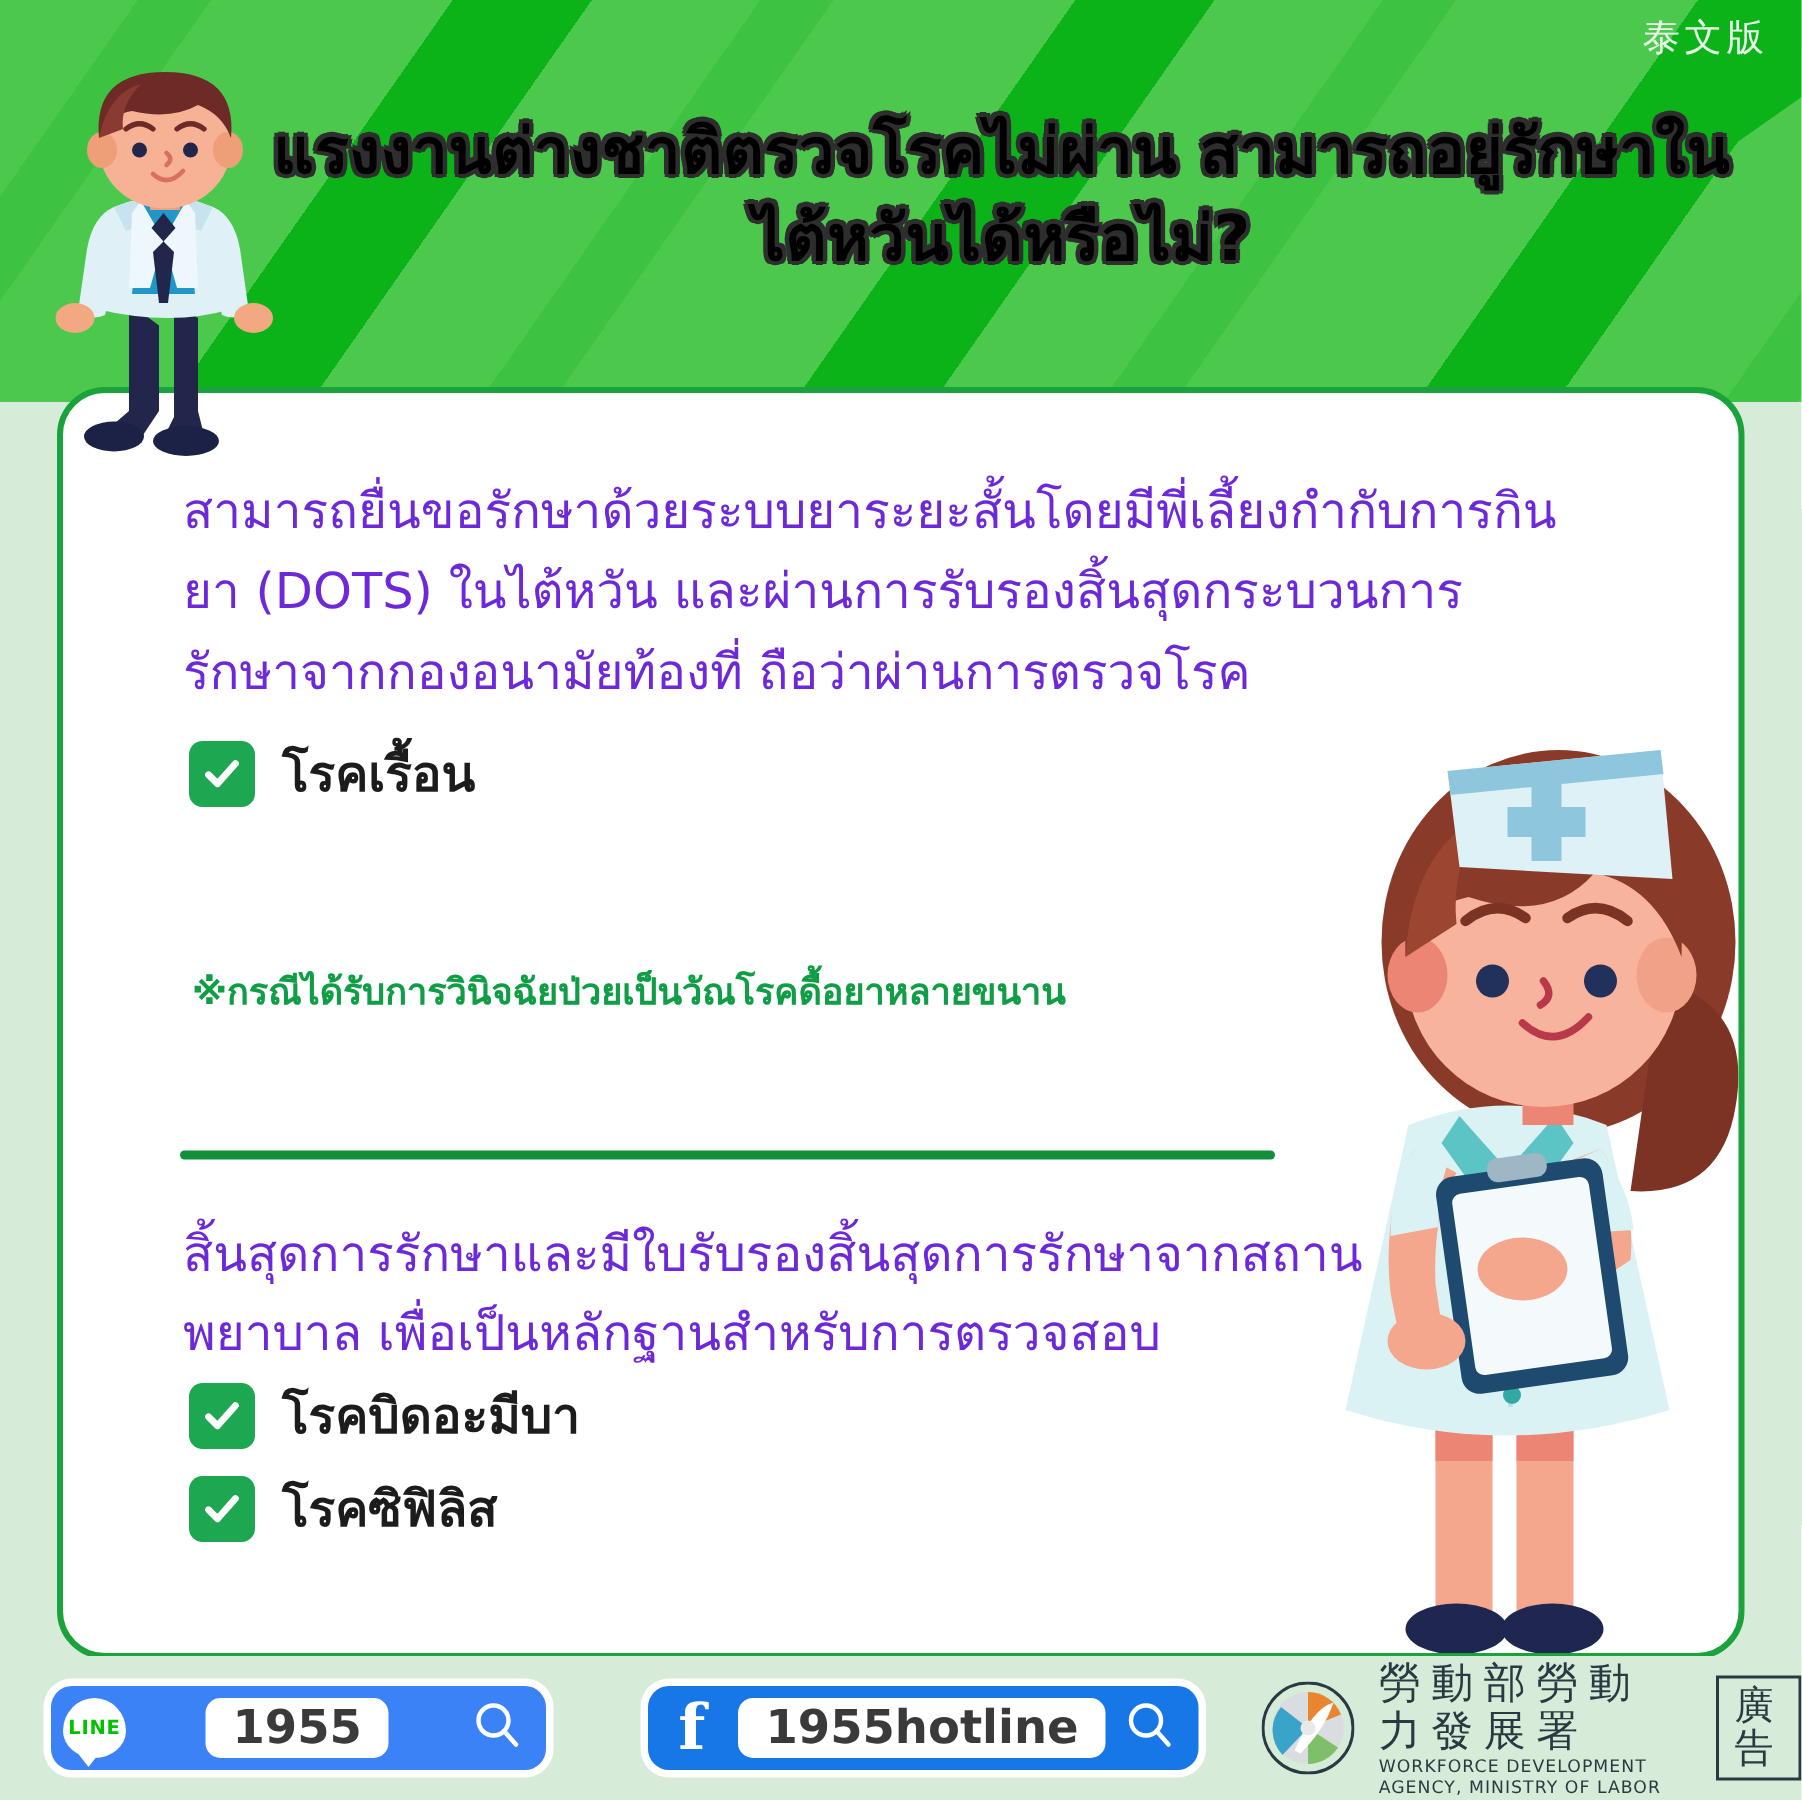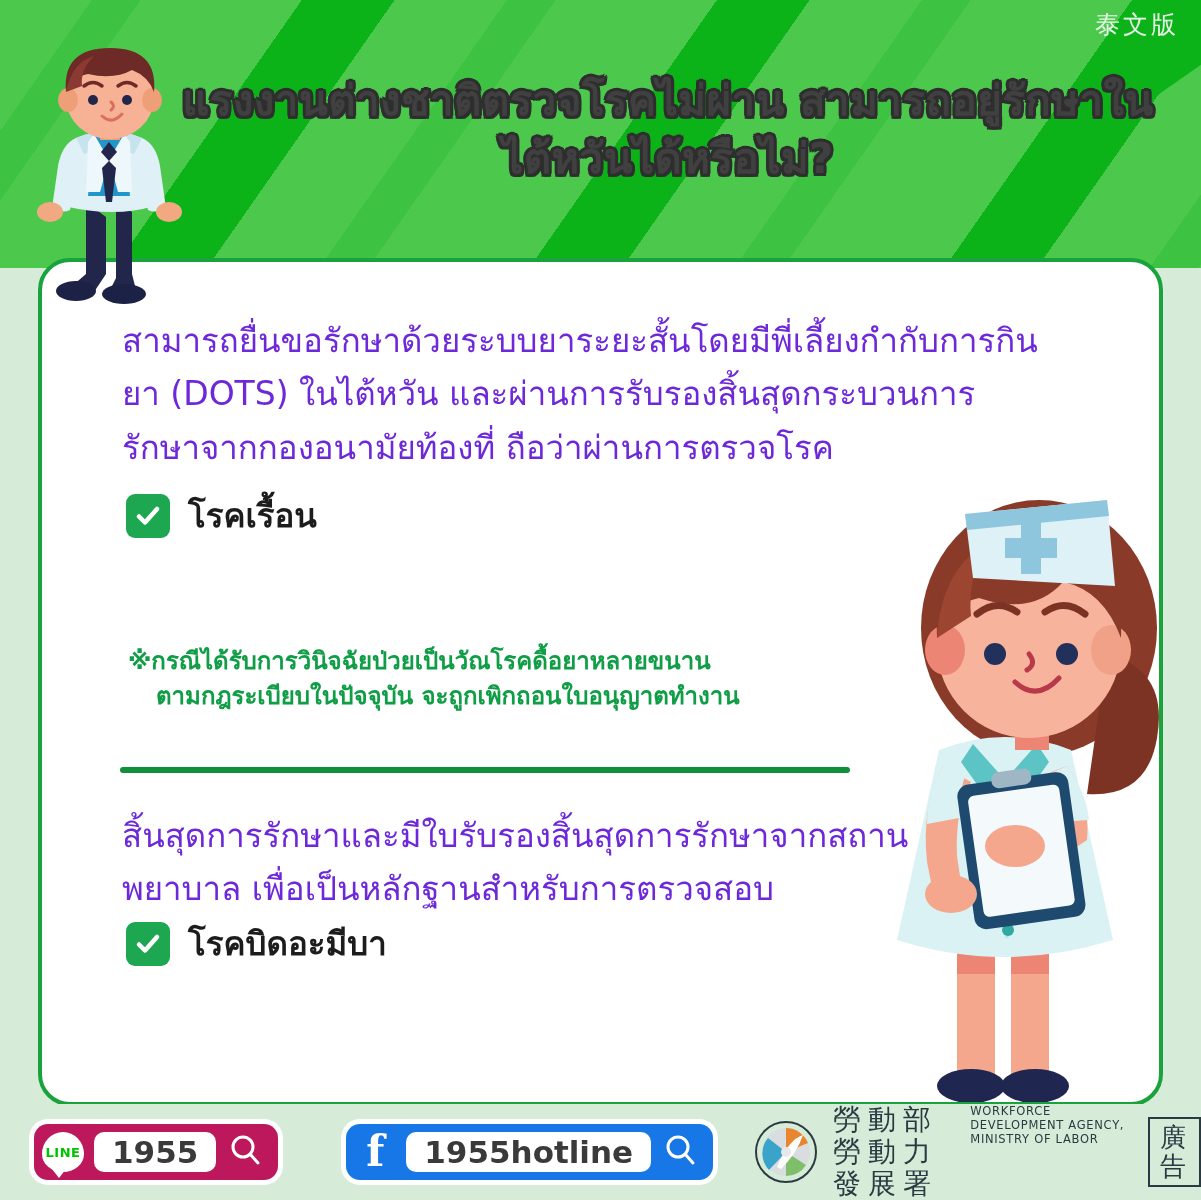--- a/index.html
+++ b/index.html
@@ -42,21 +42,21 @@
   .lang-tag {
     position: absolute; right: 22px; top: 8px;
     font-size: 25px; color: #e8f7e9; letter-spacing: 3px;
     z-index: 6; font-family: "DejaVu Sans", sans-serif;
   }
   .title-wrap {
     position: absolute; left: 168px; top: 72px;
     width: 1000px; text-align: center; z-index: 5;
   }
   .title-line {
-    font-size: 42px; font-weight: bold; color: #404040;
+    font-size: 42px; font-weight: bold; color: #000000;
     line-height: 1.38;
     text-shadow:
       -2.5px -2.5px 0 #2e2e2e,  2.5px -2.5px 0 #2e2e2e,
       -2.5px  2.5px 0 #2e2e2e,  2.5px  2.5px 0 #2e2e2e,
        0 -3px 0 #2e2e2e, 0 3px 0 #2e2e2e,
       -3px 0 0 #2e2e2e, 3px 0 0 #2e2e2e;
     letter-spacing: 0.5px;
   }
 
   
@@ -130,21 +130,21 @@
     width: 1201px; height: 96px;
     display: flex; align-items: center;
     background: #d6ecd8;
   }
   .badge {
     display: flex; align-items: center;
     border-radius: 14px;
     height: 56px; padding: 0 10px 0 8px;
     box-shadow: 0 0 0 5px #ffffff;
   }
-  .badge.line { background: #be185d; margin-left: 34px; }
+  .badge.line { background: #3b82f6; margin-left: 34px; gap: 43px; }
   .badge.fb   { background: #1877e6; margin-left: 68px; }
   .badge-field {
     background: #ffffff; border-radius: 10px;
     height: 40px; padding: 0 18px;
     display: flex; align-items: center;
     font-size: 31px; color: #3a3a3a; font-weight: bold;
     margin: 0 10px;
     font-family: "DejaVu Sans", sans-serif;
   }
   .line-bubble {
@@ -166,21 +166,21 @@
     display: flex; align-items: center; justify-content: center;
     color: #ffffff; font-size: 42px; font-weight: bold;
     font-family: "DejaVu Serif", serif; line-height: 1;
   }
   .search-ico { margin: 0 6px 0 2px; }
 
   .agency {
     display: flex; align-items: center; margin-left: 42px;
   }
   .agency-logo { flex: 0 0 auto; margin-right: 16px; }
-  .agency-text { display: flex; justify-content: center; }
+  .agency-text { display: flex; flex-direction: column; justify-content: center; }
   .agency-zh {
     font-size: 28px; color: #2b3a42; letter-spacing: 7px; line-height: 1.15;
     font-family: "DejaVu Sans", sans-serif;
   }
   .agency-en {
     font-size: 11.5px; color: #2b3a42; letter-spacing: 0.7px; font-weight: normal;
     font-family: "DejaVu Sans", sans-serif;
   }
   .ad-box {
     margin-left: 16px; border: 2px solid #2b3a42;
@@ -321,35 +321,42 @@
             <svg width="30" height="30" viewBox="0 0 30 30">
                 <path d="M6 15.5 L12 21.5 L24 8" stroke="#ffffff" stroke-width="4.5" fill="none" stroke-linecap="round" stroke-linejoin="round"></path>
               </svg>
           </span>
           <span class="check-label">โรคเรื้อน</span>
         </div>
       </div>
 
       <div class="note">
         <span class="note-line"><span class="note-mark">※</span><span>กรณีได้รับการวินิจฉัยป่วยเป็นวัณโรคดื้อยาหลายขนาน</span></span>
-        <span class="note-line note-indent">ตามกฎระเบียบในปัจจุบัน จะถูกเพิกถอนใบอนุญาตทำงาน</span>
       </div>
 
       <div class="divider"></div>
 
       <div class="body-para" id="para2">สิ้นสุดการรักษาและมีใบรับรองสิ้นสุดการรักษาจากสถานพยาบาล เพื่อเป็นหลักฐานสำหรับการตรวจสอบ</div>
 
       <div class="check-list" id="list2">
         <div class="check-item">
           <span class="checkbox">
             <svg width="30" height="30" viewBox="0 0 30 30">
                 <path d="M6 15.5 L12 21.5 L24 8" stroke="#ffffff" stroke-width="4.5" fill="none" stroke-linecap="round" stroke-linejoin="round"></path>
               </svg>
           </span>
           <span class="check-label">โรคบิดอะมีบา</span>
+        </div>
+        <div class="check-item">
+          <span class="checkbox">
+            <svg width="30" height="30" viewBox="0 0 30 30">
+                <path d="M6 15.5 L12 21.5 L24 8" stroke="#ffffff" stroke-width="4.5" fill="none" stroke-linecap="round" stroke-linejoin="round"></path>
+              </svg>
+          </span>
+          <span class="check-label">โรคซิฟิลิส</span>
         </div>
       </div>
 
     </div>
   </div>
 
   <div class="footer">
 
     <div class="badge line">
       <span class="line-bubble">LINE</span>

